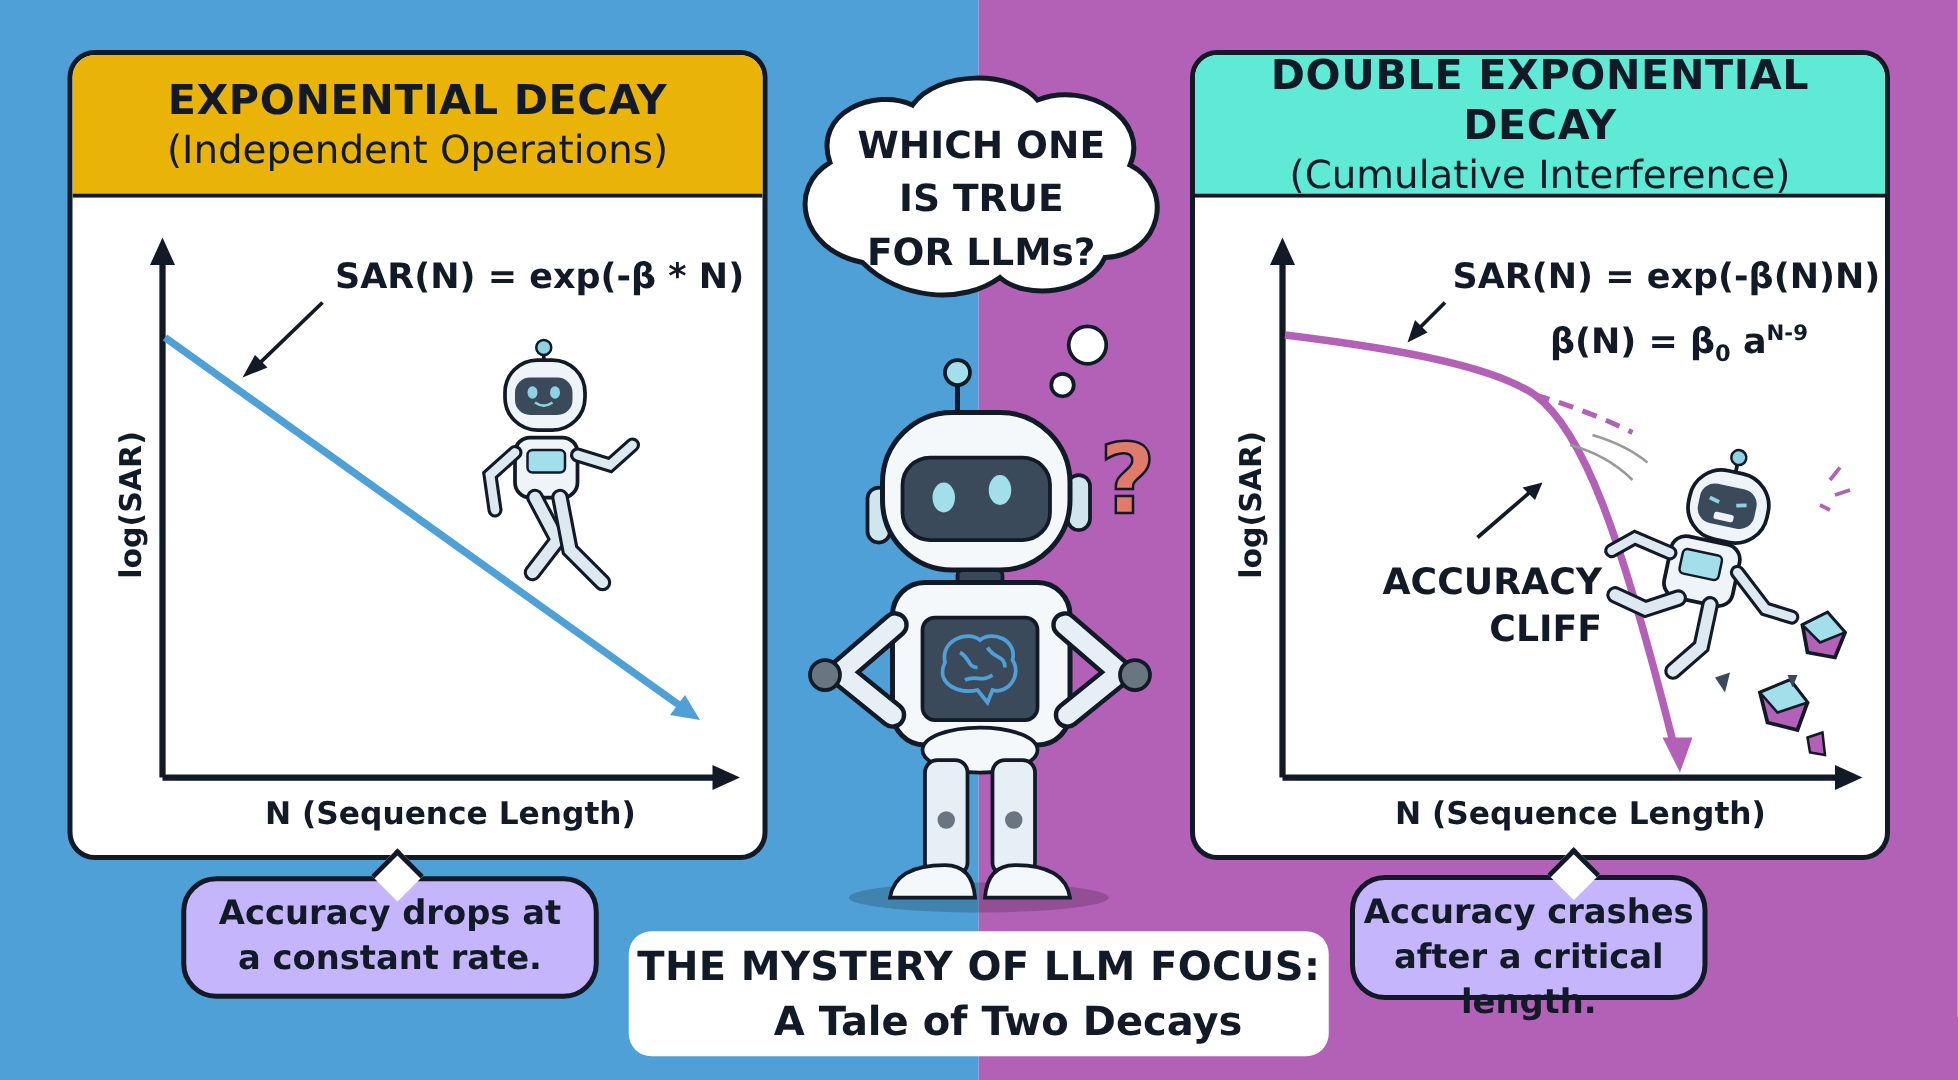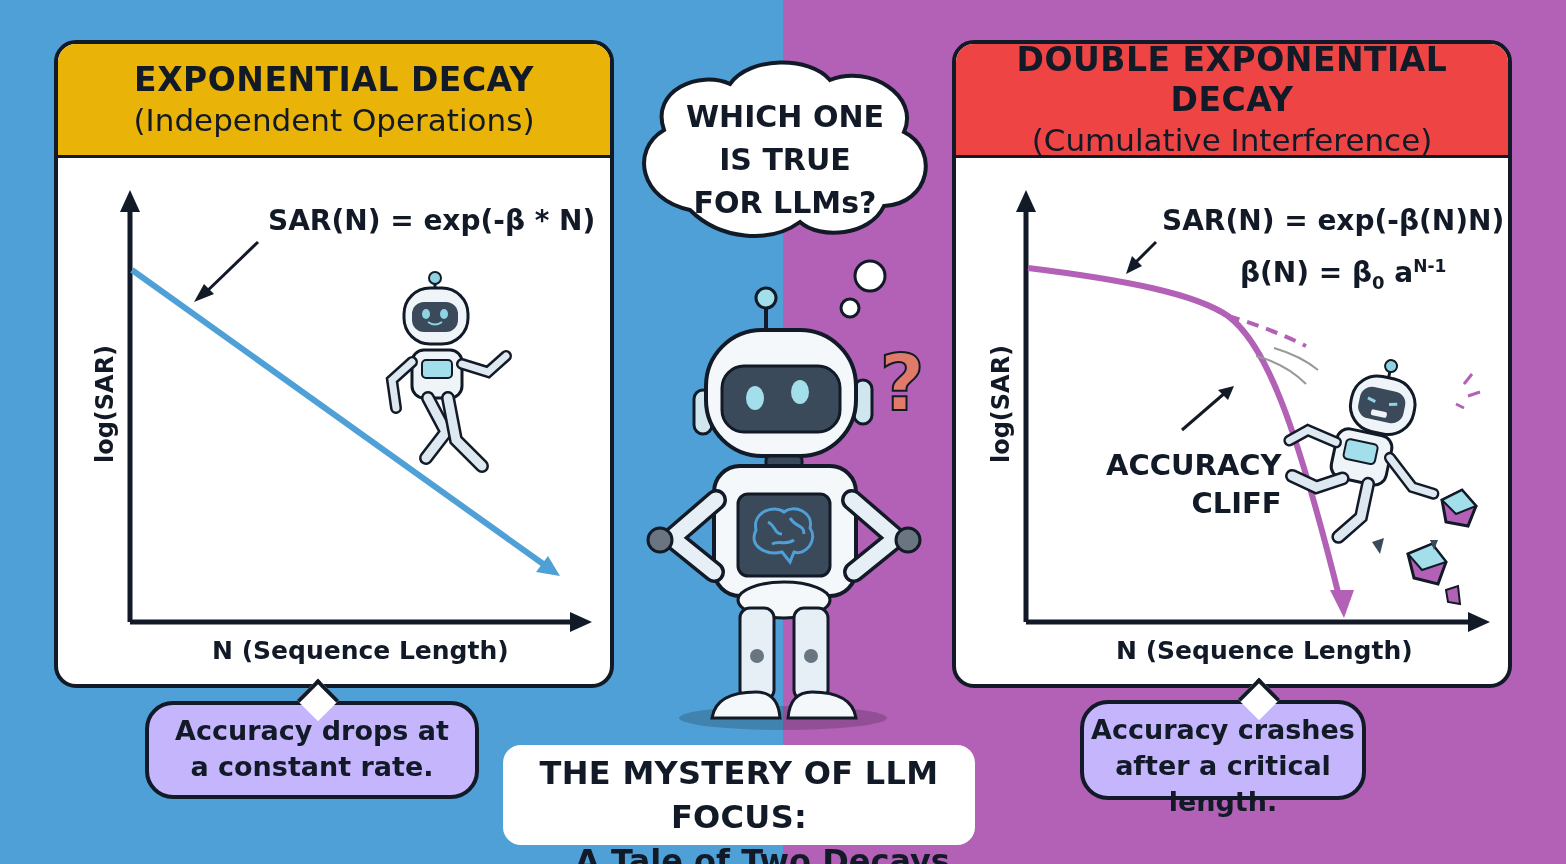--- a/index.html
+++ b/index.html
@@ -6,34 +6,34 @@
   html, body { width: 1566px; height: 864px; overflow: hidden; }
   body { position: relative; font-family: "DejaVu Sans", "Liberation Sans", sans-serif; color: #111a26; }
   .bg-left { position: absolute; left: 0; top: 0; width: 783px; height: 864px; background: #4fa0d6; }
   .bg-right { position: absolute; left: 783px; top: 0; width: 783px; height: 864px; background: #b261b6; }
 
   .panel { position: absolute; top: 40px; width: 560px; height: 648px; background: #fff; border: 4px solid #111a26; border-radius: 22px; overflow: hidden; }
   .panel.left { left: 54px; }
   .panel.right { left: 952px; }
   .panel-head { height: 114px; border-bottom: 3px solid #111a26; display: flex; flex-direction: column; align-items: center; justify-content: center; text-align: center; }
   .panel.left .panel-head { background: #eab308; }
-  .panel.right .panel-head { background: #ef4444; }
+  .panel.right .panel-head { background: #5eead4; }
   .head-title { font-size: 33px; font-weight: bold; letter-spacing: 0.5px; line-height: 40px; }
   .head-sub { font-size: 31px; line-height: 40px; }
   .panel svg { position: absolute; left: 0; top: 0; }
 
   .ylabel { position: absolute; font-size: 24px; font-weight: bold; transform: rotate(-90deg); transform-origin: center; white-space: nowrap; }
   .xlabel { position: absolute; font-size: 25px; font-weight: bold; white-space: nowrap; }
   .formula { position: absolute; font-size: 28px; font-weight: bold; white-space: nowrap; }
   .cliff-label { position: absolute; font-size: 29px; font-weight: bold; text-align: right; line-height: 38px; }
 
   .callout { position: absolute; background: #c4b5fd; border: 4px solid #111a26; border-radius: 28px; text-align: center; font-size: 27px; font-weight: bold; line-height: 36px; padding: 8px 0; }
   .callout .tip { position: absolute; top: -20px; width: 30px; height: 30px; background: #fff; border-left: 4px solid #111a26; border-top: 4px solid #111a26; transform: rotate(45deg); }
 
-  .title-box { position: absolute; left: 503px; top: 745px; width: 472px; height: 100px; background: #fff; border-radius: 18px; text-align: center; padding-top: 6px; }
+  .title-box { position: absolute; left: 503px; top: 745px; width: 560px; height: 100px; background: #fff; border-radius: 18px; text-align: center; padding-top: 6px; }
   .title-1 { font-size: 32px; font-weight: bold; line-height: 44px; letter-spacing: 0.3px; }
   .title-2 { font-size: 32px; font-weight: bold; line-height: 44px; margin-left: 47px; }
 
   .cloud-text { position: absolute; left: 660px; top: 95px; width: 250px; text-align: center; font-size: 30px; font-weight: bold; line-height: 43px; }
   .overlay-svg { position: absolute; left: 0; top: 0; }
 </style>
 </head>
 <body>
 
 <div class="bg-left"></div>
@@ -136,21 +136,21 @@
       <polygon points="452,510 476,500 490,518 482,540 458,534" fill="#b261b6" stroke="#111a26" stroke-width="3"></polygon>
       <polygon points="452,510 476,500 490,518 466,526" fill="#a3dfea" stroke="#111a26" stroke-width="2"></polygon>
       <polygon points="490,546 502,542 504,560 492,558" fill="#b261b6" stroke="#111a26" stroke-width="2"></polygon>
       <polygon points="416,498 428,494 424,510" fill="#3b4a5a"></polygon>
       <polygon points="474,496 482,496 478,506" fill="#3b4a5a"></polygon>
     </g>
 
     <path d="M508 340 L516 330 M512 352 L524 348 M500 360 L508 364" stroke="#b261b6" stroke-width="3"></path>
   </svg>
   <div class="formula" style="left:206px; top:160px;">SAR(N) = exp(-β(N)N)</div>
-  <div class="formula" style="left:284px; top:212px;"><span>β(N) = β</span><sub style="font-size:18px;">0</sub><span> a</span><sup style="font-size:17px;">N-1</sup></div>
+  <div class="formula" style="left:284px; top:212px;"><span>β(N) = β</span><sub style="font-size:18px;">0</sub><span> a</span><sup style="font-size:17px;">N-9</sup></div>
   <div class="ylabel" style="left:-14px; top:346px;">log(SAR)</div>
   <div class="cliff-label" style="left:150px; top:402px;">
     <div>ACCURACY</div>
     <div>CLIFF</div>
   </div>
   <div class="xlabel" style="left:160px; top:592px;">N (Sequence Length)</div>
 </div>
 
 <div class="callout" style="left:1080px; top:700px; width:286px; height:100px;">
   <div class="tip" style="left:160px;"></div>

